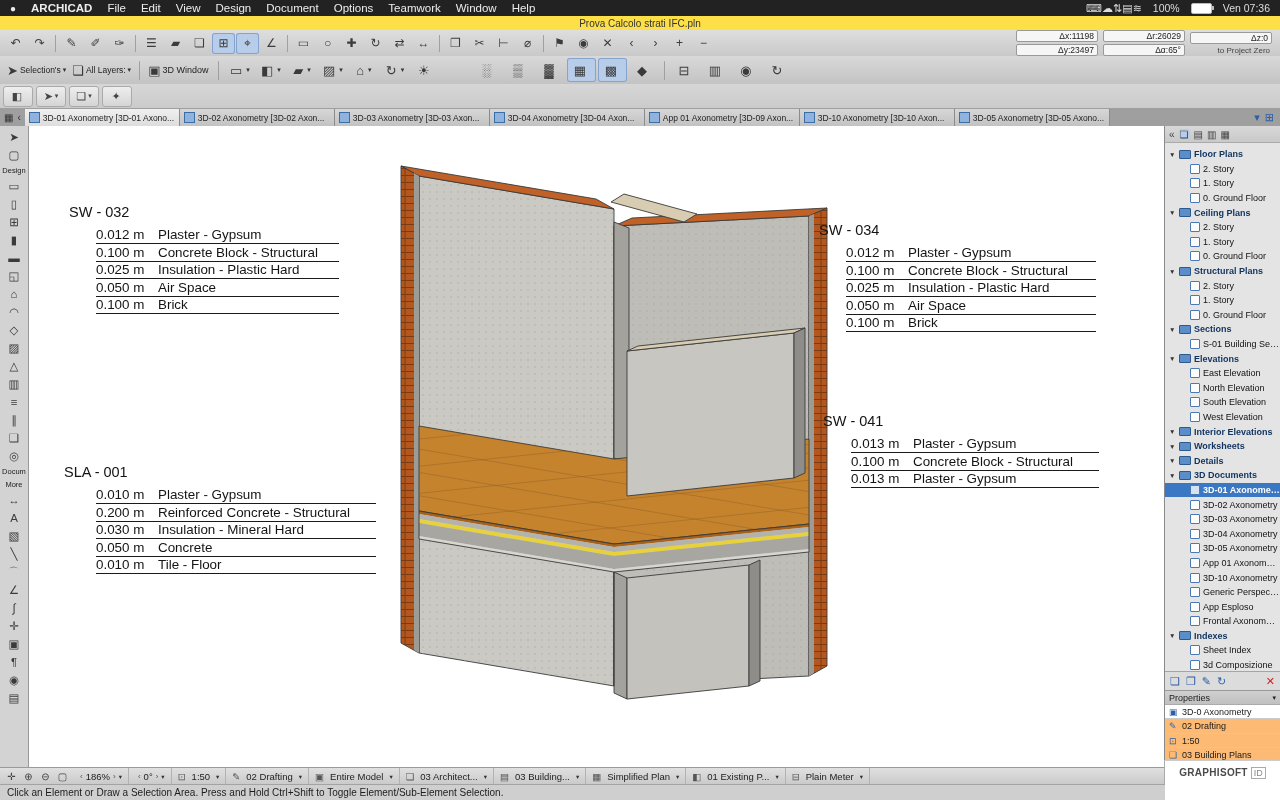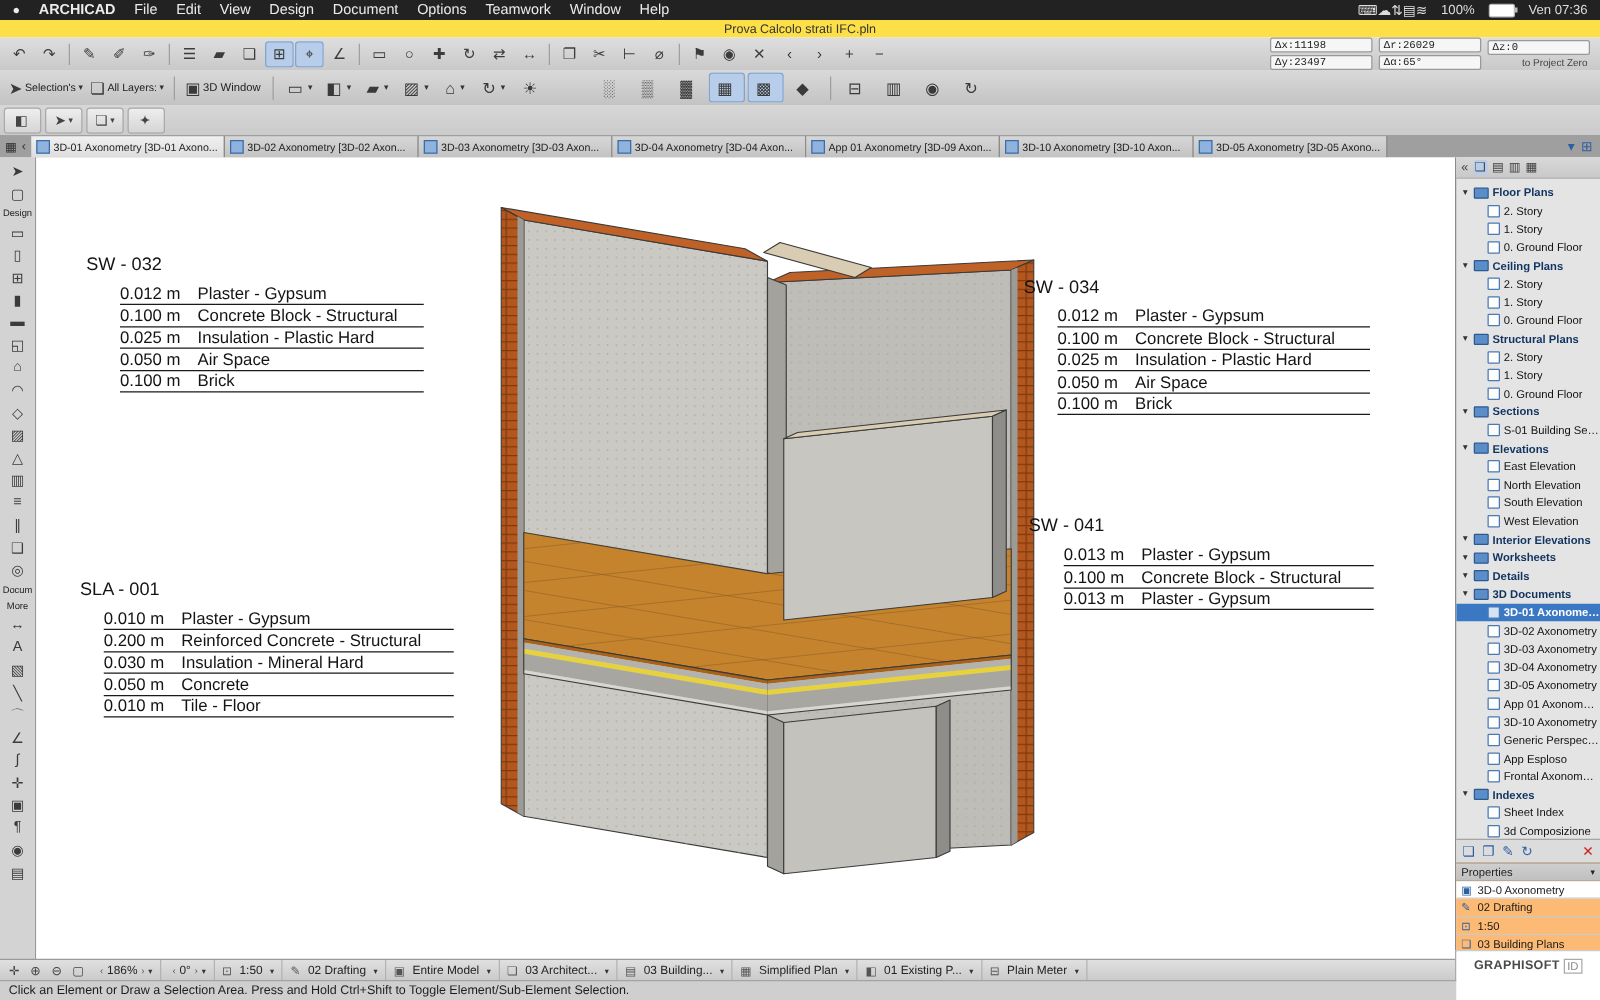--- a/index.html
+++ b/index.html
@@ -21,21 +21,21 @@
   .toolbar1{position:absolute;left:0;top:30px;right:0;height:26px;
     background:linear-gradient(#dedede,#c9c9c9);border-bottom:1px solid #a5a5a5;
     display:flex;align-items:center;padding:0 4px;gap:1px;}
   .tbtn{width:23px;height:21px;display:flex;align-items:center;justify-content:center;
     font-size:12px;color:#3c3c3c;border-radius:3px;flex:none;}
   .tbtn.on{background:#b7cde9;box-shadow:inset 0 0 0 1px #84a3cd;}
   .tbtn.sep{width:1px;height:17px;background:#a0a0a0;margin:0 3px;border-radius:0;}
   .tracker{margin-left:auto;display:flex;gap:5px;align-items:center;padding-right:4px;}
   .tcol{display:flex;flex-direction:column;gap:2px;}
   .tfield{width:74px;height:10px;background:#f6f6f6;border:1px solid #999;border-radius:2px;
-    font-size:8.5px;color:#222;display:flex;justify-content:flex-start;align-items:center;padding:0 3px;font-family:Liberation Mono, monospace;}
+    font-size:8.5px;color:#222;display:flex;justify-content:flex-end;align-items:center;padding:0 3px;}
   .thint{font-size:8px;color:#444;text-align:right;padding-right:2px;}
   .toolbar2{position:absolute;left:0;top:56px;right:0;height:28px;
     background:linear-gradient(#d9d9d9,#c3c3c3);border-bottom:1px solid #9c9c9c;
     display:flex;align-items:center;padding:0 5px;gap:2px;}
   .tbtn2{height:24px;min-width:25px;display:flex;align-items:center;justify-content:center;gap:2px;
     font-size:13px;color:#3a3a3a;border-radius:3px;padding:0 2px;flex:none;}
   .tbtn2 .blabel{font-size:9px;color:#222;}
   .tbtn2 .caret{font-size:7px;color:#333;}
   .tbtn2.cap .blabel{font-size:8.5px;}
   .tbtn2.on{background:#b7cde9;box-shadow:inset 0 0 0 1px #84a3cd;}
@@ -628,21 +628,21 @@
           <span class="n">Air Space</span>
         </div>
         <div class="r">
         <span class="v">0.100 m</span>
           <span class="n">Brick</span>
         </div>
       </div>
   </div>
   <div class="ann" style="left:35px;top:338px">
     <div class="ti">SLA - 001</div>
-    <div style="margin-left:19px;width:280px">
+    <div style="margin-left:32px;width:280px">
 
     <div class="r">
         <span class="v">0.010 m</span>
           <span class="n">Plaster - Gypsum</span>
         </div>
         <div class="r">
         <span class="v">0.200 m</span>
           <span class="n">Reinforced Concrete - Structural</span>
         </div>
         <div class="r">

